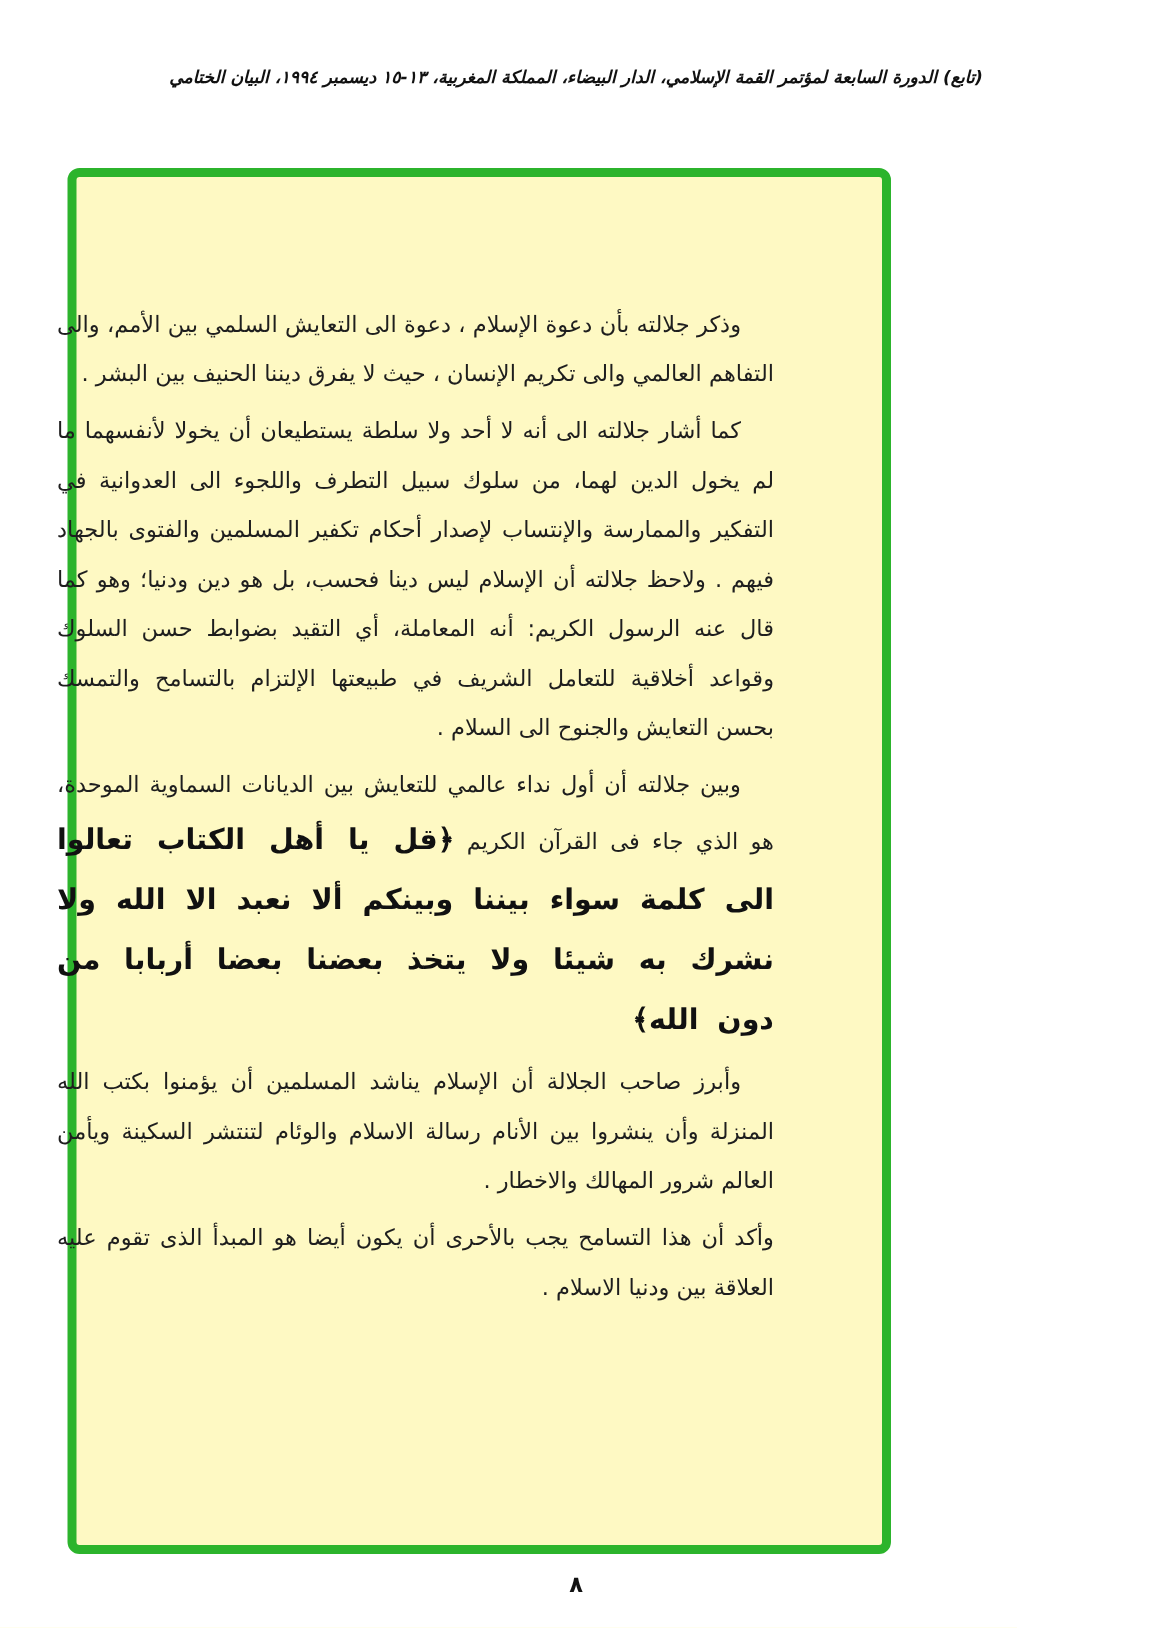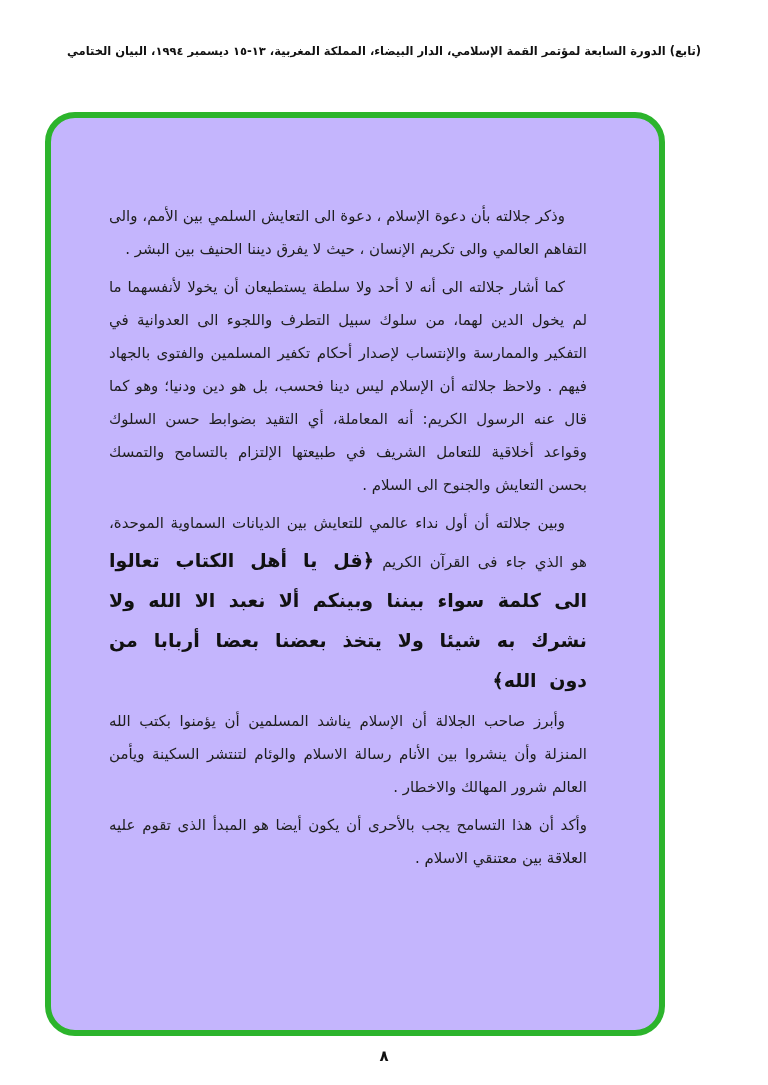--- a/index.html
+++ b/index.html
@@ -17,36 +17,37 @@
     top: 44px;
     left: 0;
     width: 100%;
     text-align: center;
     direction: rtl;
   }
   .header-line1 {
     font-size: 11.5px;
     font-weight: bold;
     color: #111;
+    font-style: italic;
   }
   .header-line2 {
     font-size: 10.5px;
     font-weight: bold;
     margin-top: 9px;
     color: #222;
   }
   .green-frame {
     position: absolute;
     left: 45px;
     top: 112px;
-    width: 620px;
+    width: 549px;
     height: 924px;
     border: 6px solid #2cb42c;
-    border-radius: 30px;
-    background: #c4b5fd;
+    border-radius: 8px;
+    background: #fef9c3;
   }
   .text-block {
     position: absolute;
     top: 82px;
     right: 72px;
     width: 478px;
     direction: rtl;
     text-align: justify;
     font-size: 15px;
     line-height: 33px;
@@ -88,20 +89,20 @@
 
       <p class="para indent">كما أشار جلالته الى أنه لا أحد ولا سلطة يستطيعان أن يخولا لأنفسهما ما لم يخول الدين لهما، من سلوك سبيل التطرف واللجوء الى العدوانية في التفكير والممارسة والإنتساب لإصدار أحكام تكفير المسلمين والفتوى بالجهاد فيهم . ولاحظ جلالته أن الإسلام ليس دينا فحسب، بل هو دين ودنيا؛ وهو كما قال عنه الرسول الكريم: أنه المعاملة، أي التقيد بضوابط حسن السلوك وقواعد أخلاقية للتعامل الشريف في طبيعتها الإلتزام بالتسامح والتمسك بحسن التعايش والجنوح الى السلام .</p>
 
       <p class="para indent">
         <span>وبين جلالته أن أول نداء عالمي للتعايش بين الديانات السماوية الموحدة، هو الذي جاء فى القرآن الكريم</span>
         <span class="verse">﴿قل يا أهل الكتاب تعالوا الى كلمة سواء بيننا وبينكم ألا نعبد الا الله ولا نشرك به شيئا ولا يتخذ بعضنا بعضا أربابا من دون الله﴾</span>
       </p>
 
       <p class="para indent">وأبرز صاحب الجلالة أن الإسلام يناشد المسلمين أن يؤمنوا بكتب الله المنزلة وأن ينشروا بين الأنام رسالة الاسلام والوئام لتنتشر السكينة ويأمن العالم شرور المهالك والاخطار .</p>
 
-      <p class="para">وأكد أن هذا التسامح يجب بالأحرى أن يكون أيضا هو المبدأ الذى تقوم عليه العلاقة بين معتنقي الاسلام .</p>
+      <p class="para">وأكد أن هذا التسامح يجب بالأحرى أن يكون أيضا هو المبدأ الذى تقوم عليه العلاقة بين ودنيا الاسلام .</p>
 
     </div>
   </div>
 
   <div class="page-number">٨</div>
 
 </div>
 
 </body></html>

